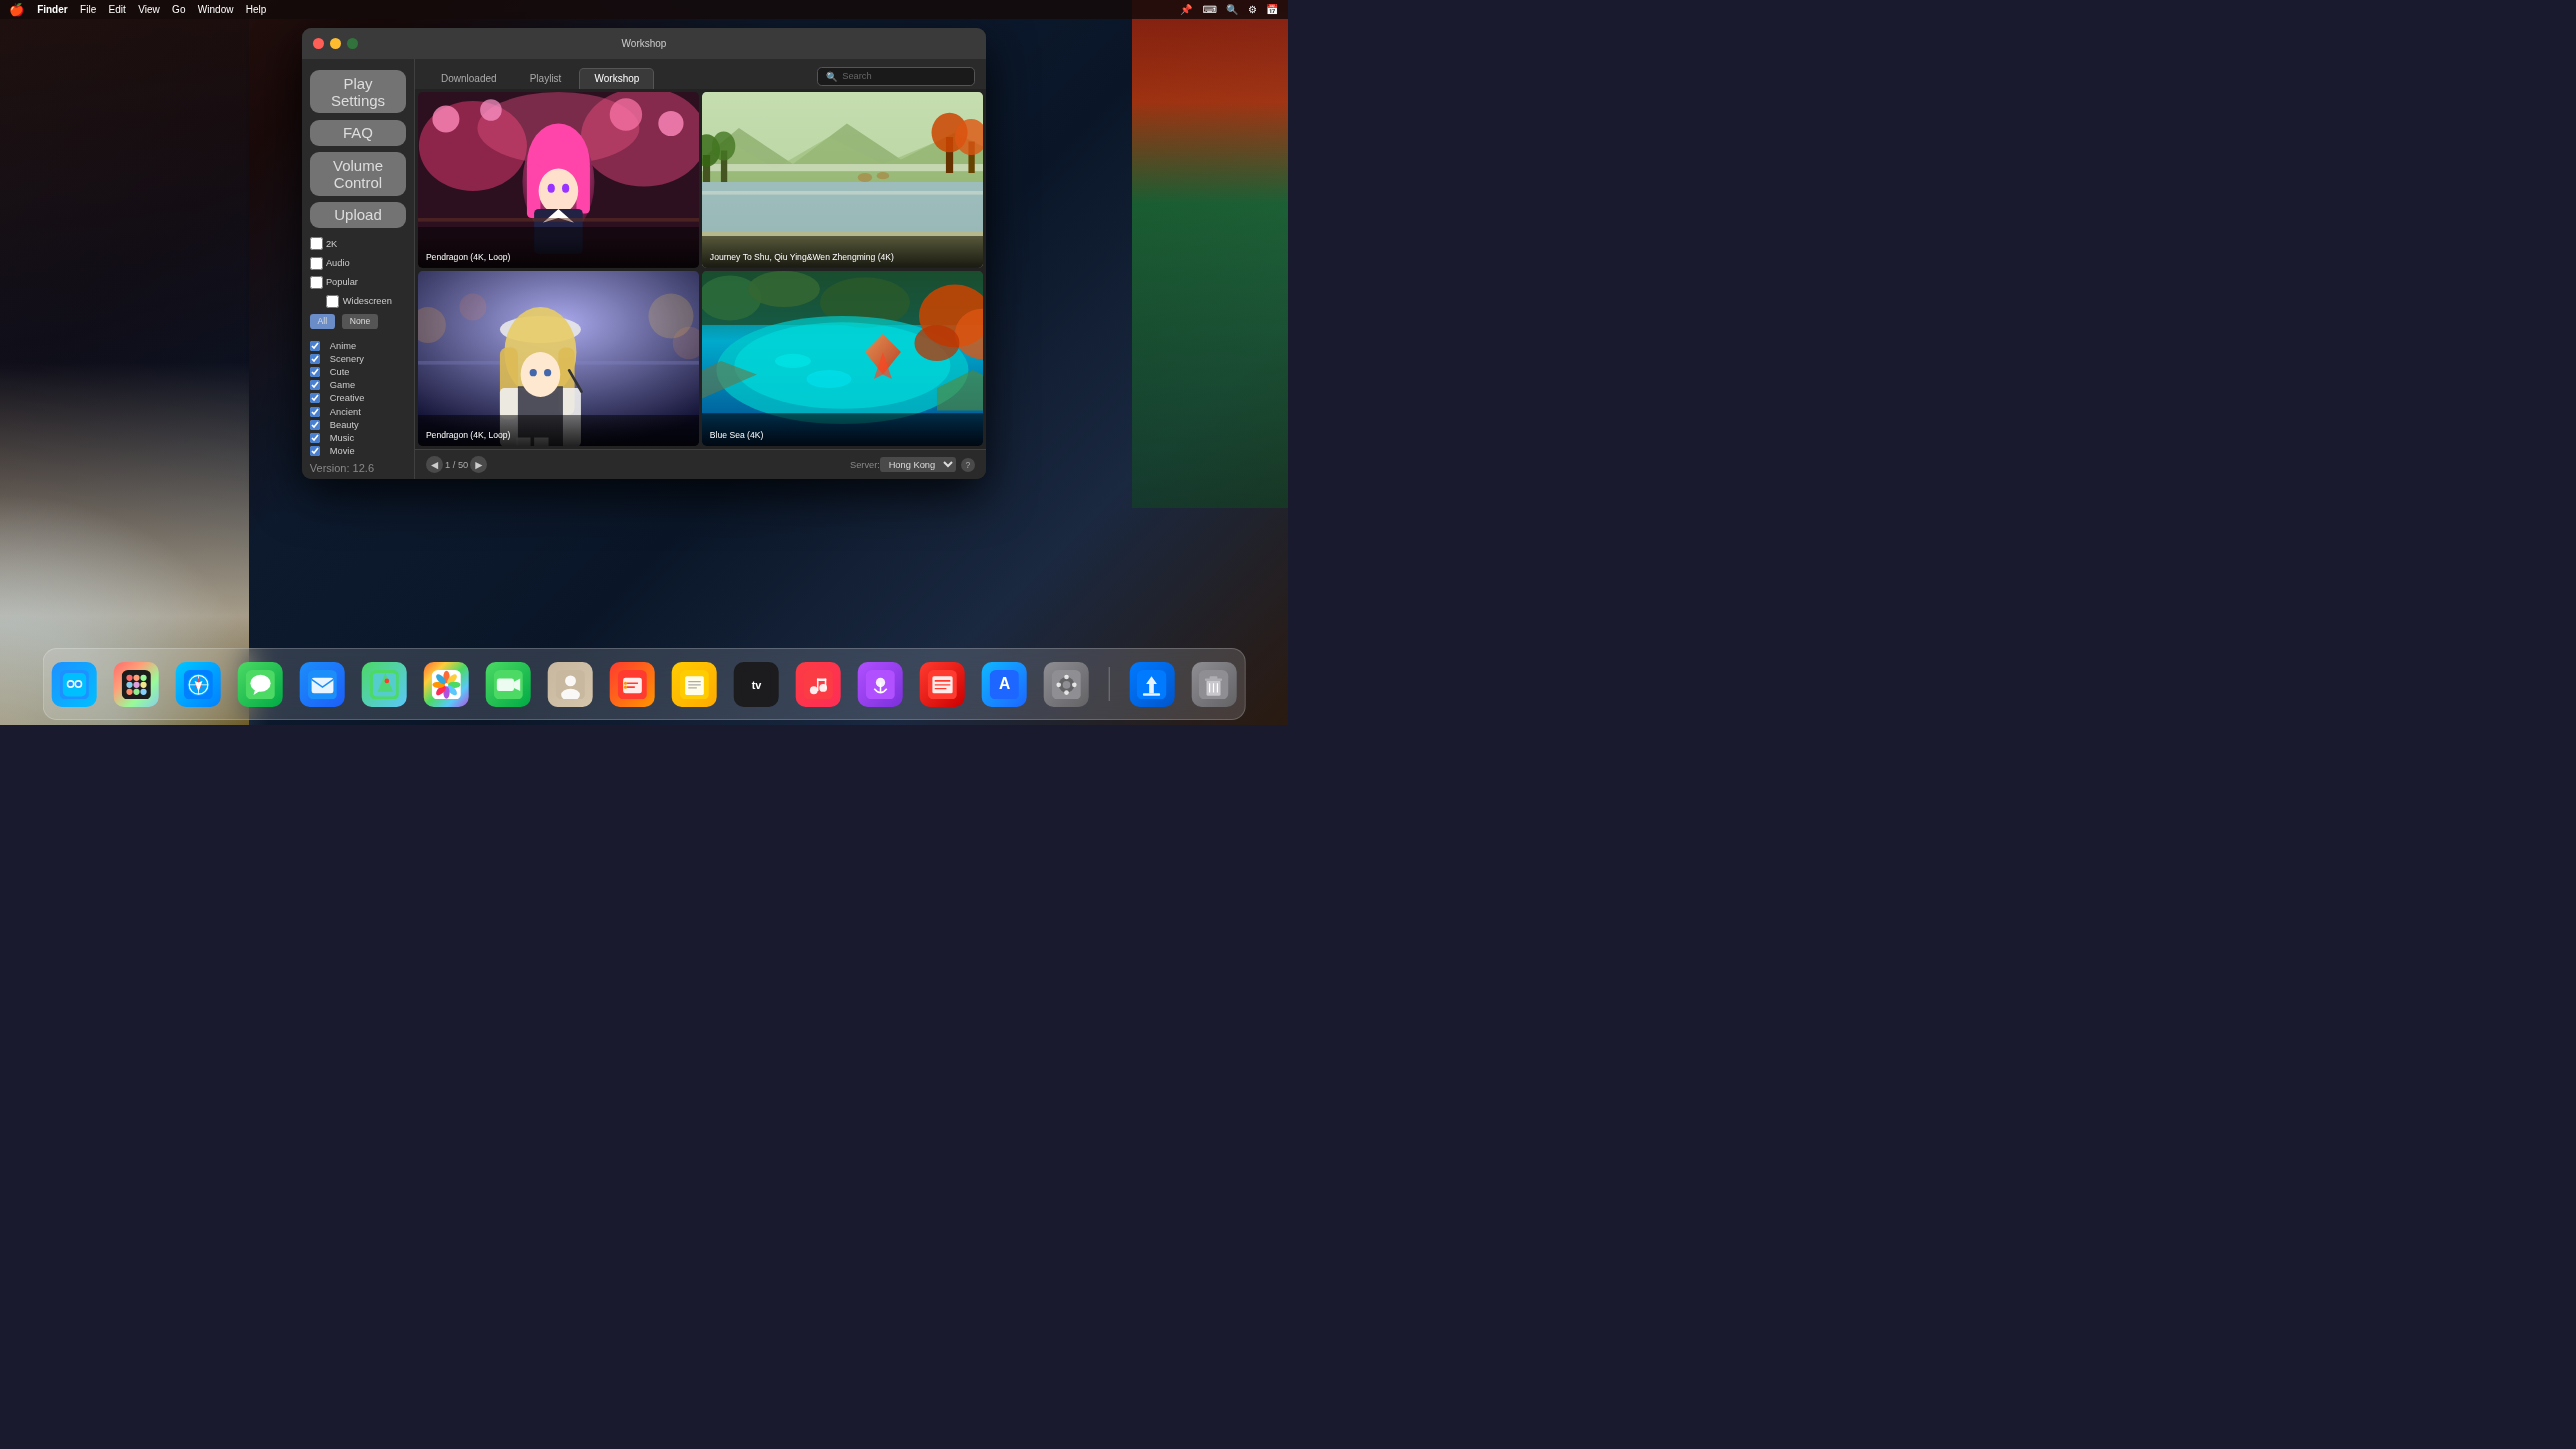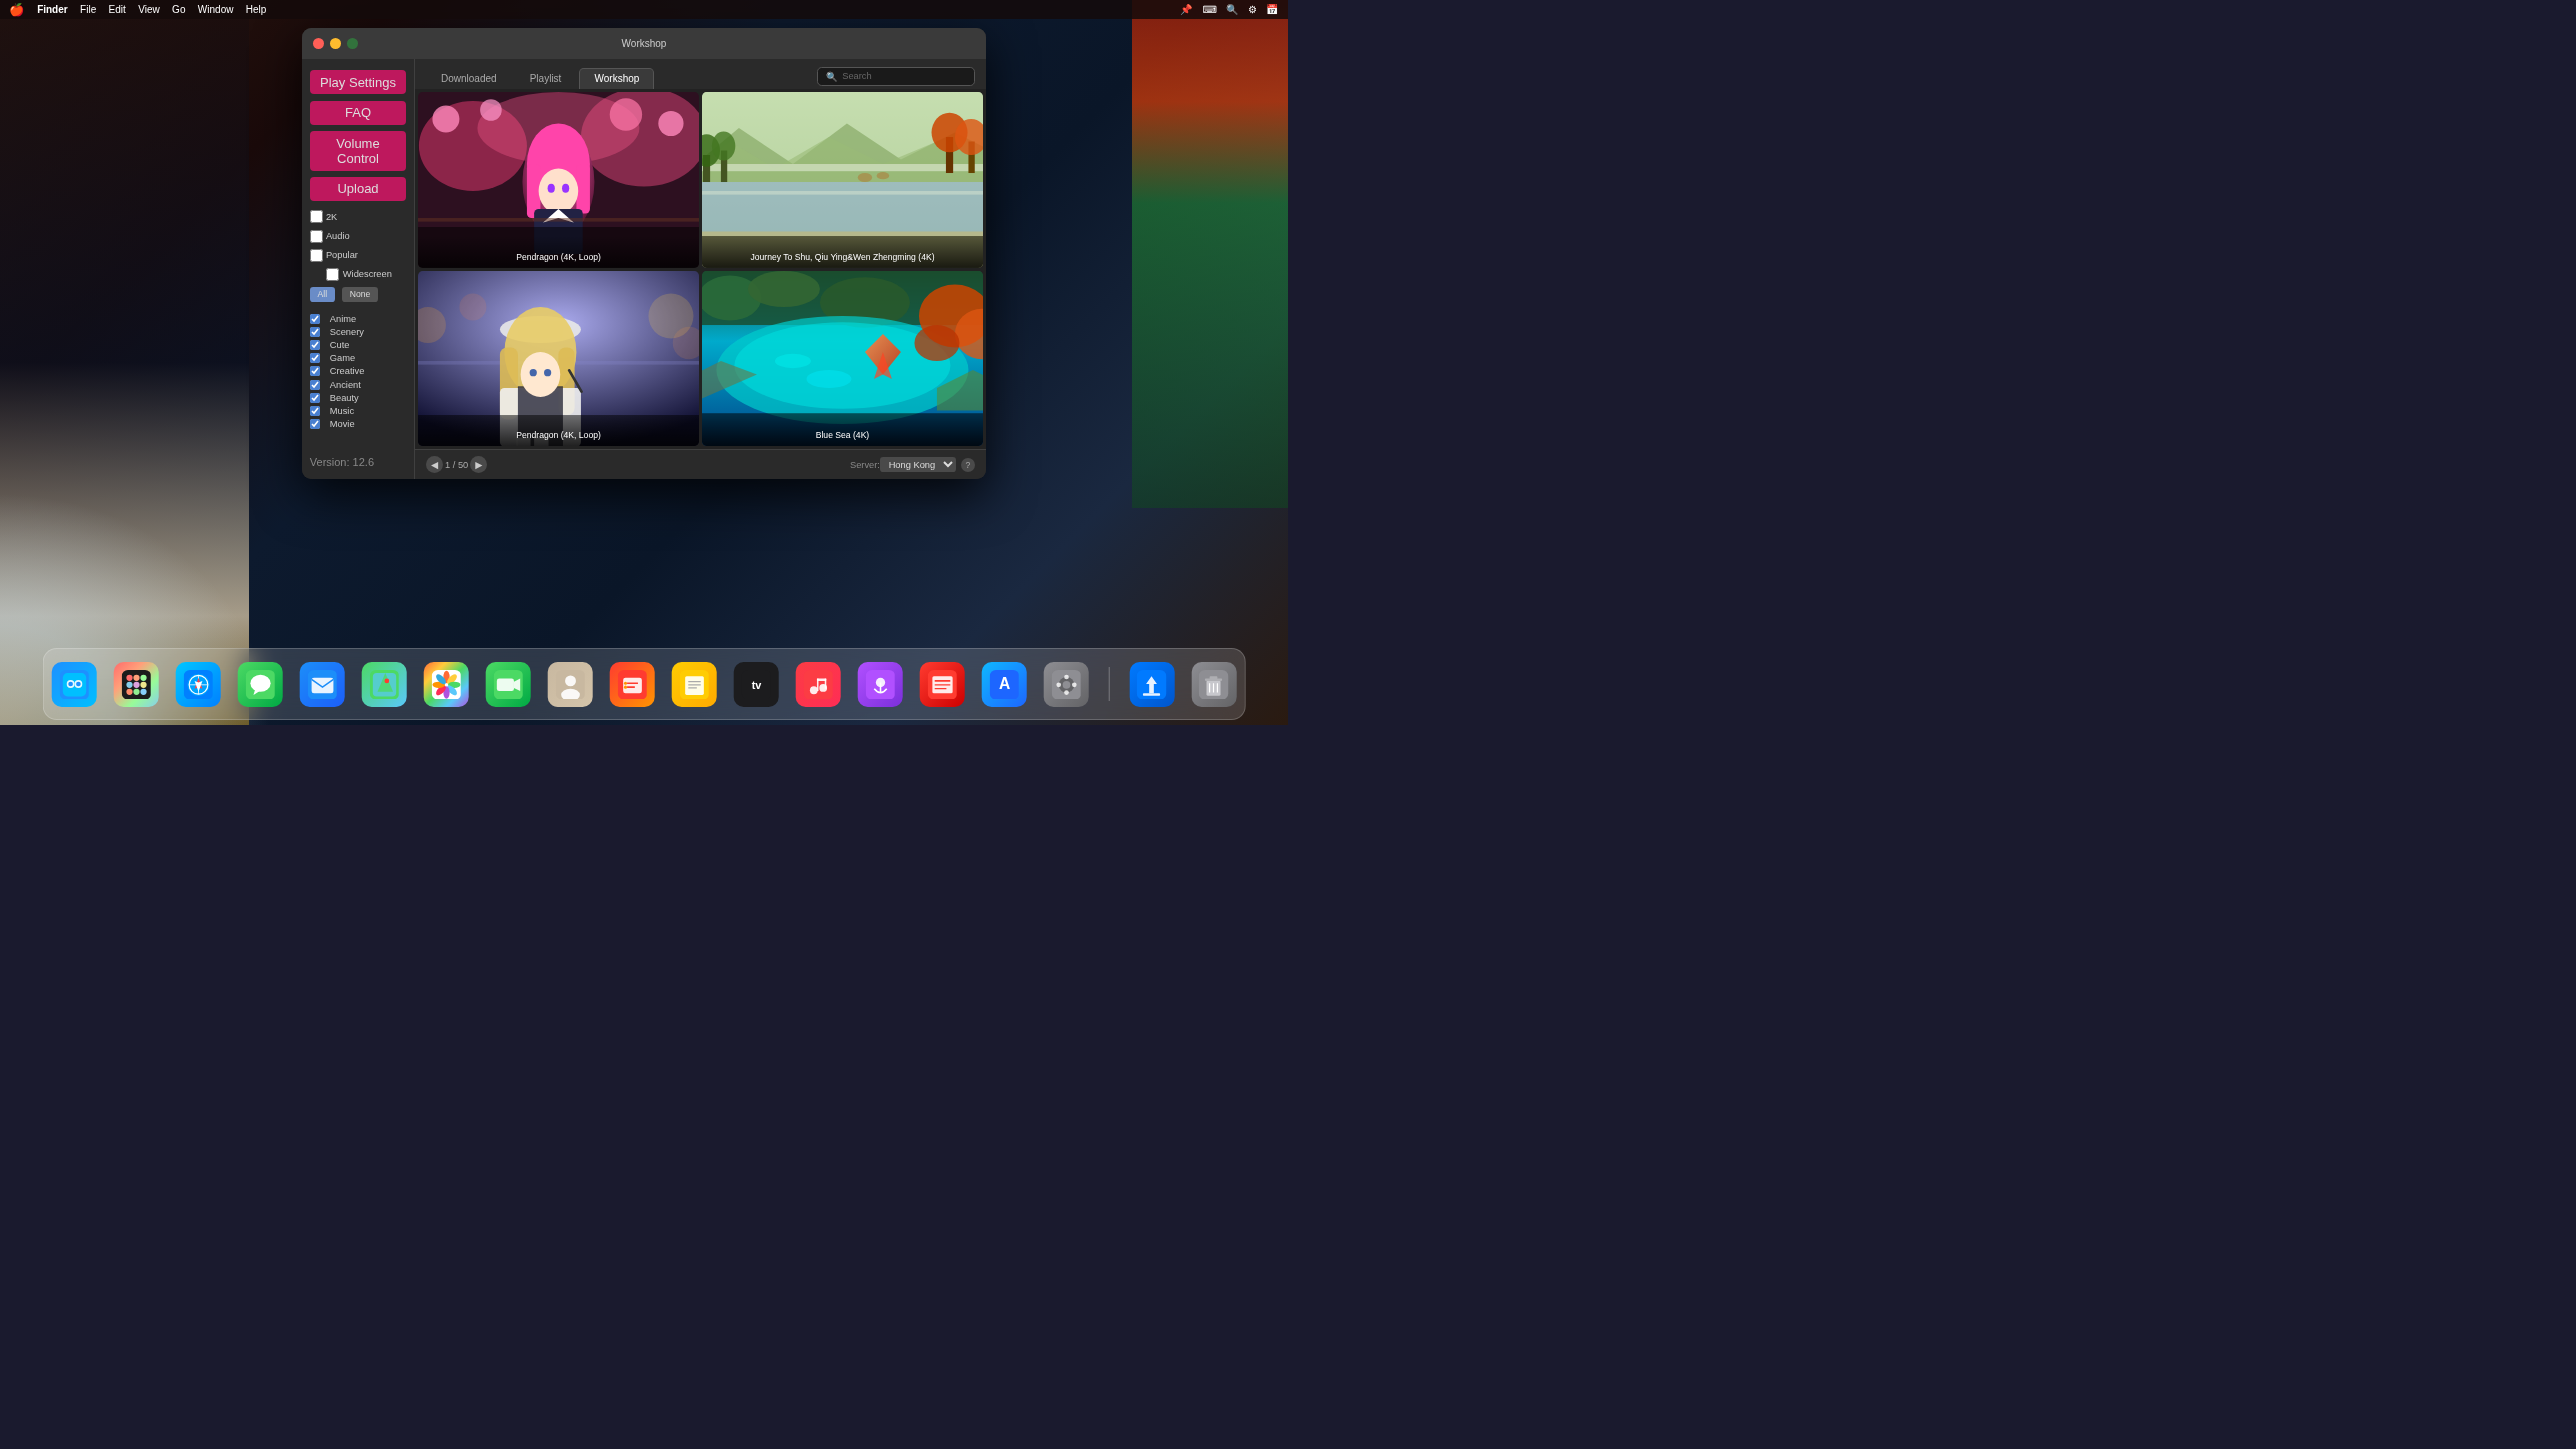--- a/index.html
+++ b/index.html
@@ -183,25 +183,25 @@
       width: 113px;
       background: #2a2a2a;
       padding: 11px 7.8px;
       display: flex;
       flex-direction: column;
       gap: 6.2px;
       flex-shrink: 0;
       border-right: 0.8px solid #404040;
     }
     .sidebar-btn {
-      background: #be185d;
+      background: #737373;
       border: none;
-      border-radius: 4px;
+      border-radius: 9px;
       color: #ddd;
-      font-size: 13px;
+      font-size: 15px;
       padding: 4.7px 7.8px;
       cursor: pointer;
       text-align: center;
       width: 100%;
     }
 
     .sidebar-checkboxes {
       display: flex;
       flex-direction: column;
       gap: 3.1px;
@@ -319,21 +319,21 @@
     }
     .wallpaper-label {
       position: absolute;
       bottom: 0;
       left: 0;
       right: 0;
       background: linear-gradient(transparent, rgba(0,0,0,0.7));
       color: #fff;
       font-size: 8.6px;
       padding: 15.6px 7.8px 6.2px;
-      text-align: center;
+      text-align: left;
     }
 
     
     .bottom-bar {
       height: 29.6px;
       background: #2a2a2a;
       border-top: 0.8px solid #404040;
       display: flex;
       align-items: center;
       padding: 0 11px;

